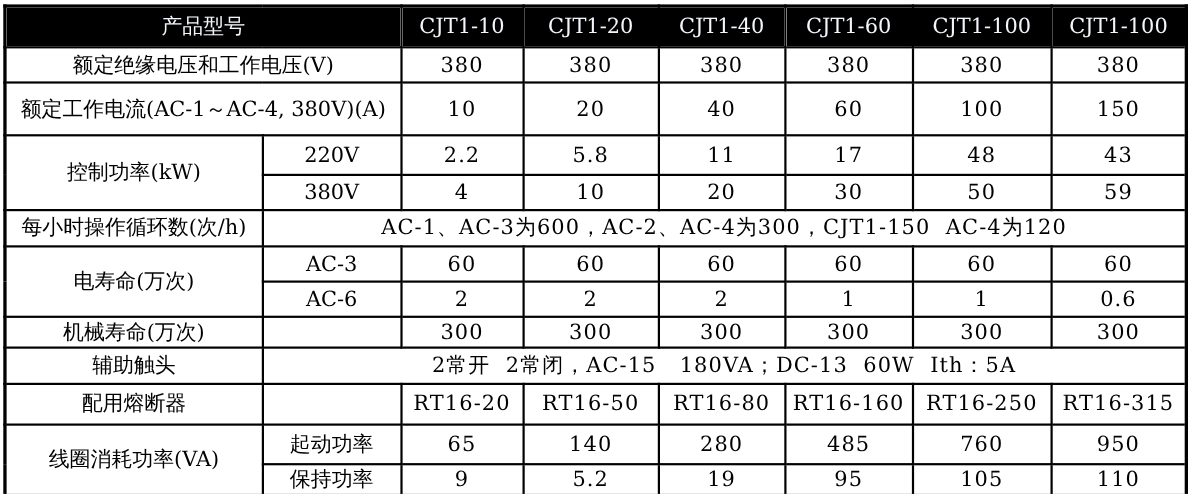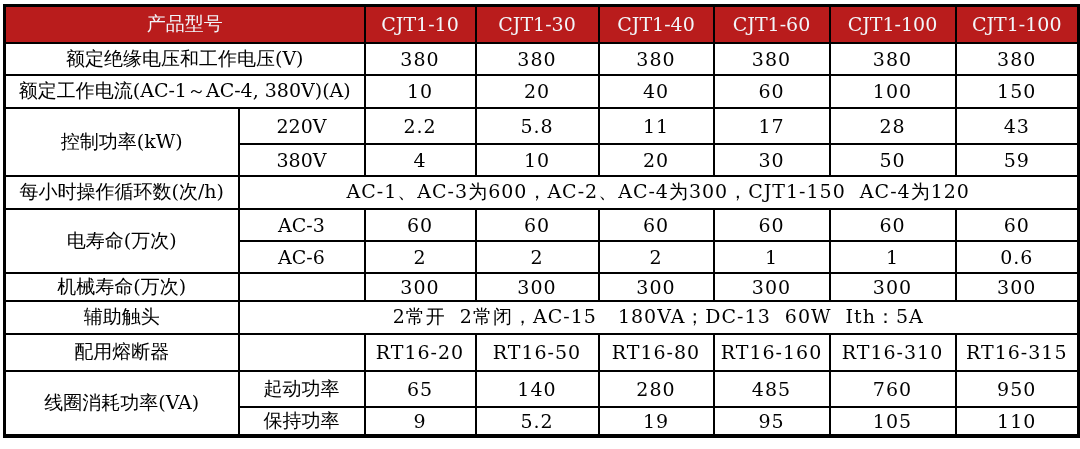--- a/index.html
+++ b/index.html
@@ -23,21 +23,21 @@
     padding: 0 2px;
     text-align: center;
     vertical-align: middle;
     font-size: 19px;
     font-weight: normal;
     color: #000000;
     white-space: pre;
     overflow: hidden;
   }
   table.spec thead th {
-    background: #b91c1c;
+    background: #000000;
     color: #F2F6FA;
   }
   .lbl { font-size: 19px; margin-left: 36px; }
   .num { font-size: 20px; letter-spacing: 1px; }
 </style>
 </head>
 <body>
 
 <table class="spec">
   <colgroup>
@@ -48,57 +48,57 @@
       <col style="width:115px">
     <col style="width:116px">
       <col style="width:126px">
       <col style="width:123px">
   </colgroup>
 
   <thead>
     <tr style="height:37px">
       <th colspan="2">产品型号</th>
       <th>CJT1-10</th>
-      <th>CJT1-30</th>
+      <th>CJT1-20</th>
       <th>CJT1-40</th>
       <th>CJT1-60</th>
       <th>CJT1-100</th>
       <th>CJT1-100</th>
     </tr>
   </thead>
 
   <tbody>
     <tr style="height:32px">
       <td colspan="2" class="lbl">额定绝缘电压和工作电压(V)</td>
       <td class="num">380</td>
       <td class="num">380</td>
       <td class="num">380</td>
       <td class="num">380</td>
       <td class="num">380</td>
       <td class="num">380</td>
     </tr>
 
-    <tr style="height:33px">
+    <tr style="height:48px">
       <td colspan="2" class="lbl">额定工作电流(AC-1～AC-4, 380V)(A)</td>
       <td class="num">10</td>
       <td class="num">20</td>
       <td class="num">40</td>
       <td class="num">60</td>
       <td class="num">100</td>
       <td class="num">150</td>
     </tr>
 
     <tr style="height:36px">
       <td rowspan="2" class="lbl">控制功率(kW)</td>
       <td class="lbl">220V</td>
       <td class="num">2.2</td>
       <td class="num">5.8</td>
       <td class="num">11</td>
       <td class="num">17</td>
-      <td class="num">28</td>
+      <td class="num">48</td>
       <td class="num">43</td>
     </tr>
     <tr style="height:32px">
       <td class="lbl">380V</td>
       <td class="num">4</td>
       <td class="num">10</td>
       <td class="num">20</td>
       <td class="num">30</td>
       <td class="num">50</td>
       <td class="num">59</td>
@@ -145,21 +145,21 @@
       <td colspan="7" class="num">2常开  2常闭，AC-15   180VA；DC-13  60W  Ith：5A</td>
     </tr>
 
     <tr style="height:37px">
       <td class="lbl">配用熔断器</td>
       <td class="lbl"></td>
       <td class="num">RT16-20</td>
       <td class="num">RT16-50</td>
       <td class="num">RT16-80</td>
       <td class="num">RT16-160</td>
-      <td class="num">RT16-310</td>
+      <td class="num">RT16-250</td>
       <td class="num">RT16-315</td>
     </tr>
 
     <tr style="height:36px">
       <td rowspan="2" class="lbl">线圈消耗功率(VA)</td>
       <td class="lbl">起动功率</td>
       <td class="num">65</td>
       <td class="num">140</td>
       <td class="num">280</td>
       <td class="num">485</td>

